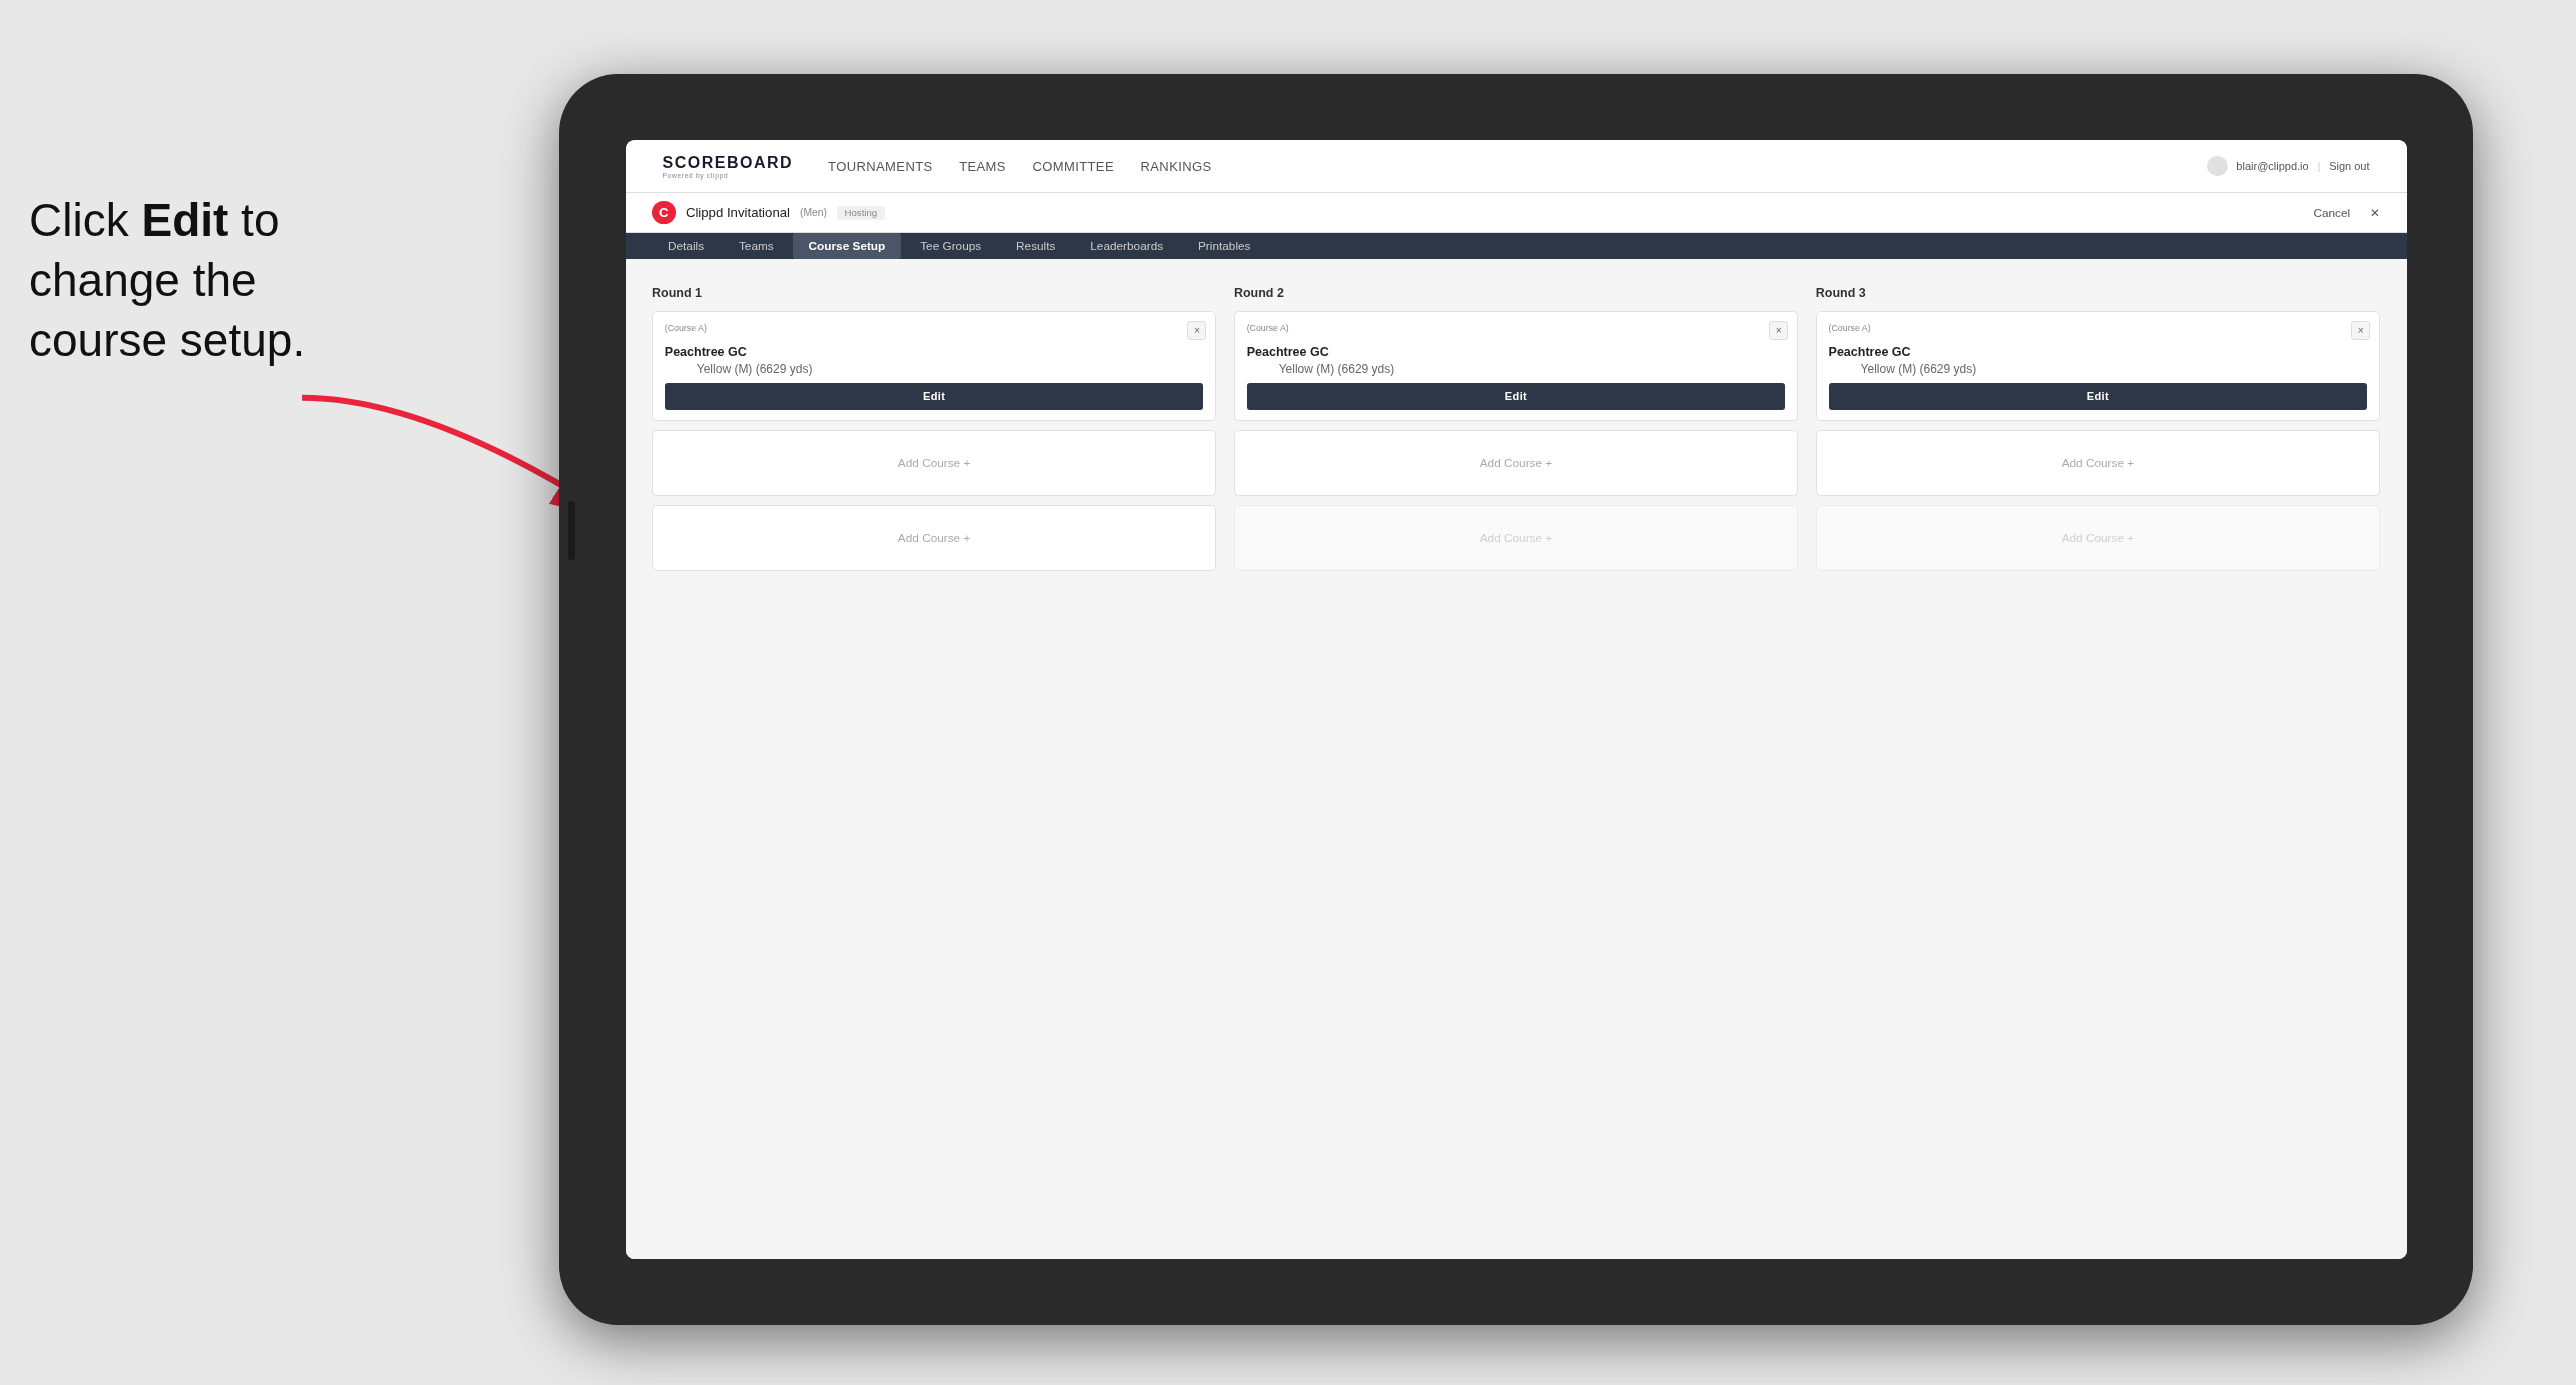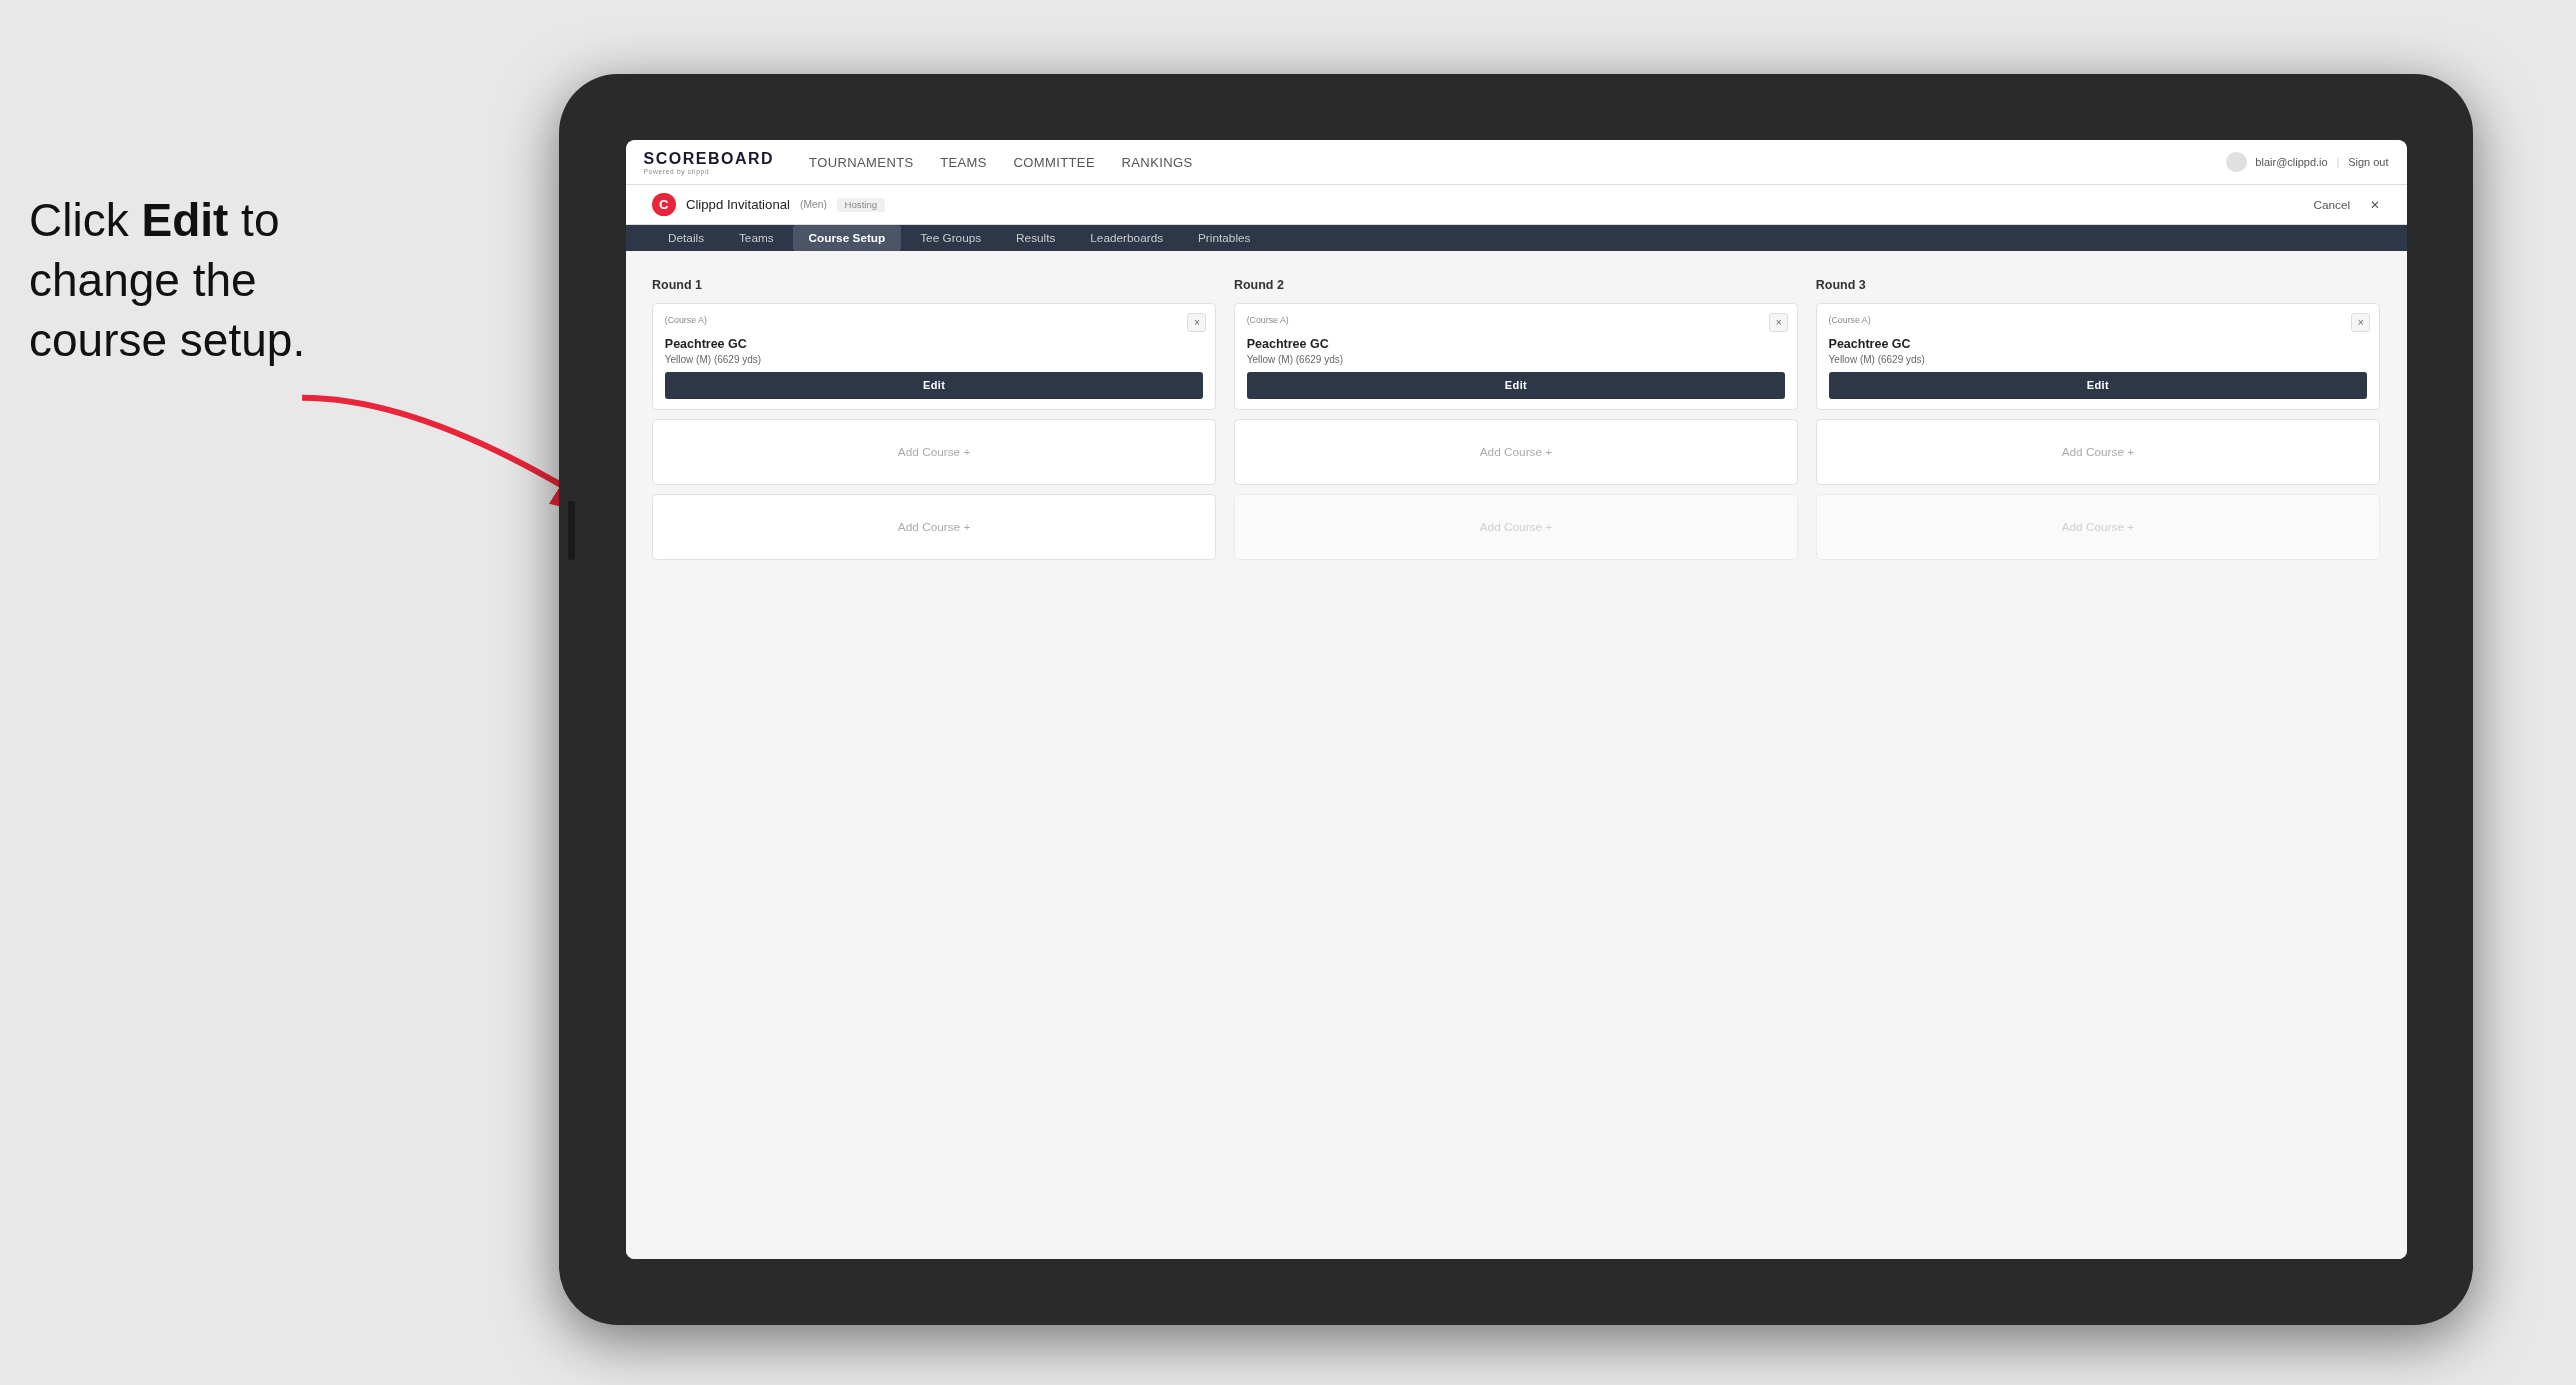--- a/index.html
+++ b/index.html
@@ -48,24 +48,24 @@
       border-radius: 8.8px;
       overflow: hidden;
       display: flex;
       flex-direction: column;
     }
 
     
     .top-nav {
       background: #ffffff;
       border-bottom: 0.7px solid #ddd;
-      height: 45px;
-      display: flex;
-      align-items: center;
-      padding: 0 18px;
+      height: 53px;
+      display: flex;
+      align-items: center;
+      padding: 0 37px;
       flex-shrink: 0;
     }
 
     .logo-area {
       display: flex;
       flex-direction: column;
       margin-right: 35px;
     }
     .logo-text {
       font-size: 16px;
@@ -230,22 +230,23 @@
       color: #888;
       margin-bottom: 12px;
     }
     .course-name {
       font-size: 12.5px;
       color: #222;
       font-weight: 700;
       margin-bottom: 3px;
     }
     .course-details {
-      font-size: 10px;
+      font-size: 12px;
       color: #666;
+      margin-left: 32px;
     }
 
     .card-delete-btn {
       position: absolute;
       top: 8.8px;
       right: 8.8px;
       width: 19px;
       height: 19px;
       background: #f5f5f5;
       border: 0.7px solid #ddd;

